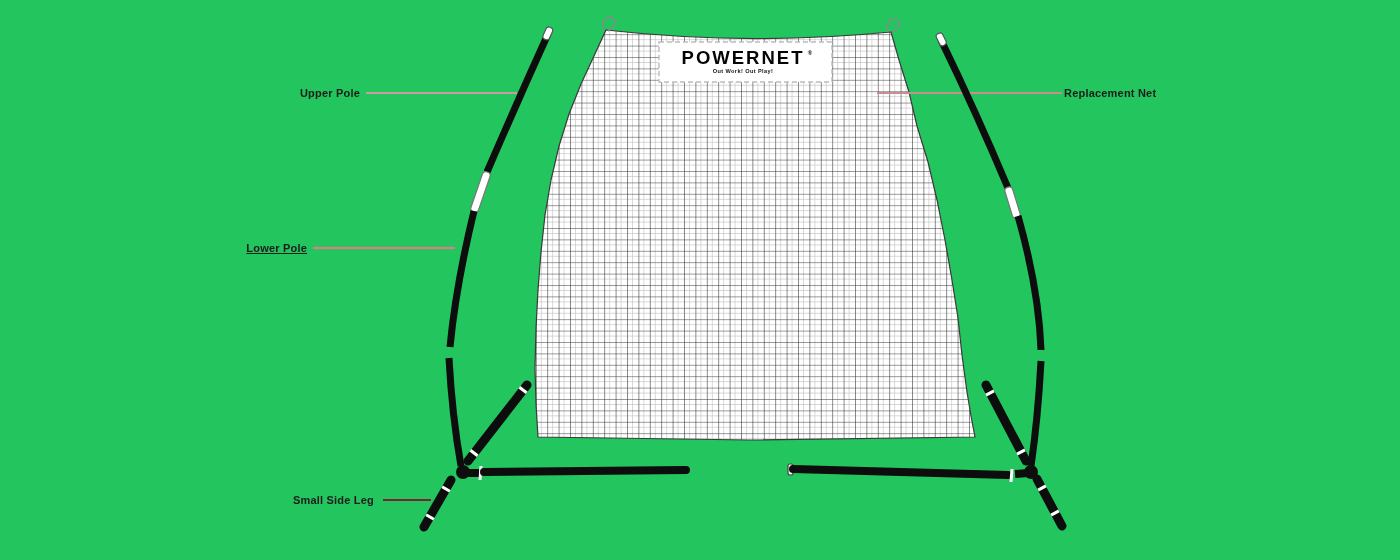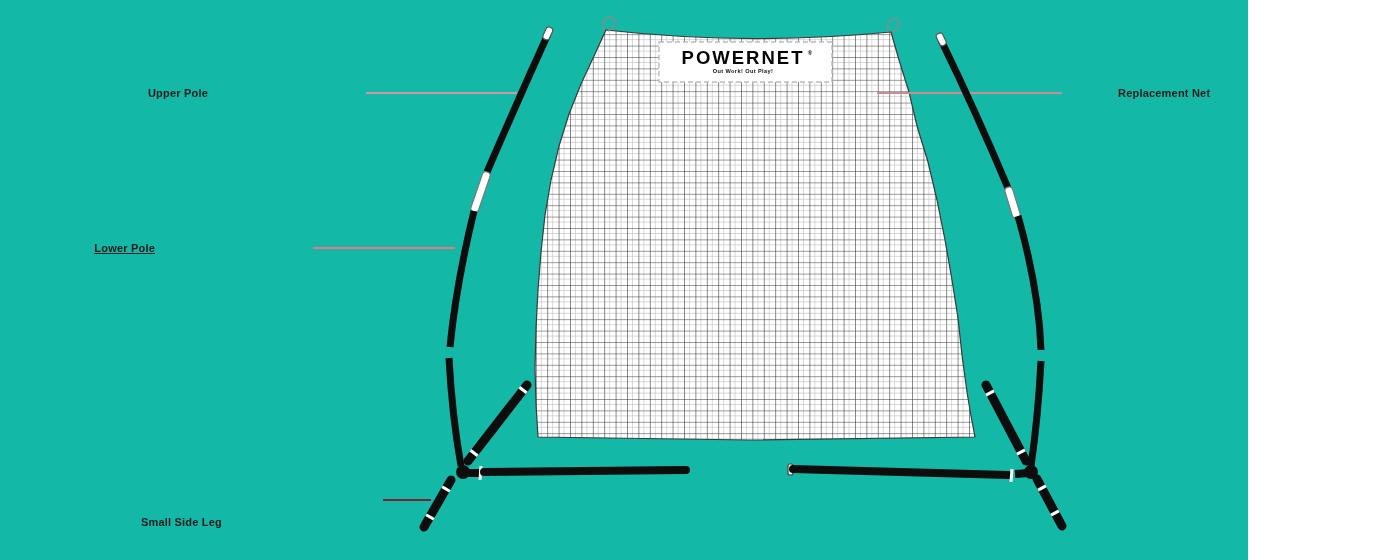--- a/index.html
+++ b/index.html
@@ -1,38 +1,38 @@
 <!DOCTYPE html>
 <html><head>
 <meta charset="utf-8">
 <style>
   html, body { margin: 0; padding: 0; background: #ffffff; }
   .stage {
     position: relative;
-    width: 1248px;
+    width: 1400px;
     height: 560px;
-    background: #14b8a6;
+    background: #22c55e;
     overflow: hidden;
     font-family: "Liberation Sans", sans-serif;
   }
   .stage svg { position: absolute; left: 0; top: 0; }
   .callout-label {
     position: absolute;
     height: 14px;
     line-height: 14px;
     font-size: 11px;
     font-weight: 700;
     letter-spacing: 0.2px;
     color: #1c1c1c;
     white-space: nowrap;
   }
   .lbl-upper-pole      { right: 1040px; top: 86px;  }
   .lbl-lower-pole      { right: 1093px; top: 241px; text-decoration: underline; }
-  .lbl-replacement-net { left: 1118px;  top: 86px;  }
-  .lbl-small-side-leg  { right: 1026px; top: 493px; margin-top: 22px; }
+  .lbl-replacement-net { left: 1064px;  top: 86px;  }
+  .lbl-small-side-leg  { right: 1026px; top: 493px; }
 </style>
 </head>
 <body>
 
 <div class="stage">
 
   <svg width="1400" height="560" viewBox="0 0 1400 560">
     <defs>
       <pattern id="meshDark" width="11.4" height="11.4" patternUnits="userSpaceOnUse">
         <path d="M11.4,0 L0,0 L0,11.4" fill="none" stroke="#2f2f2f" stroke-width="1.1"></path>

